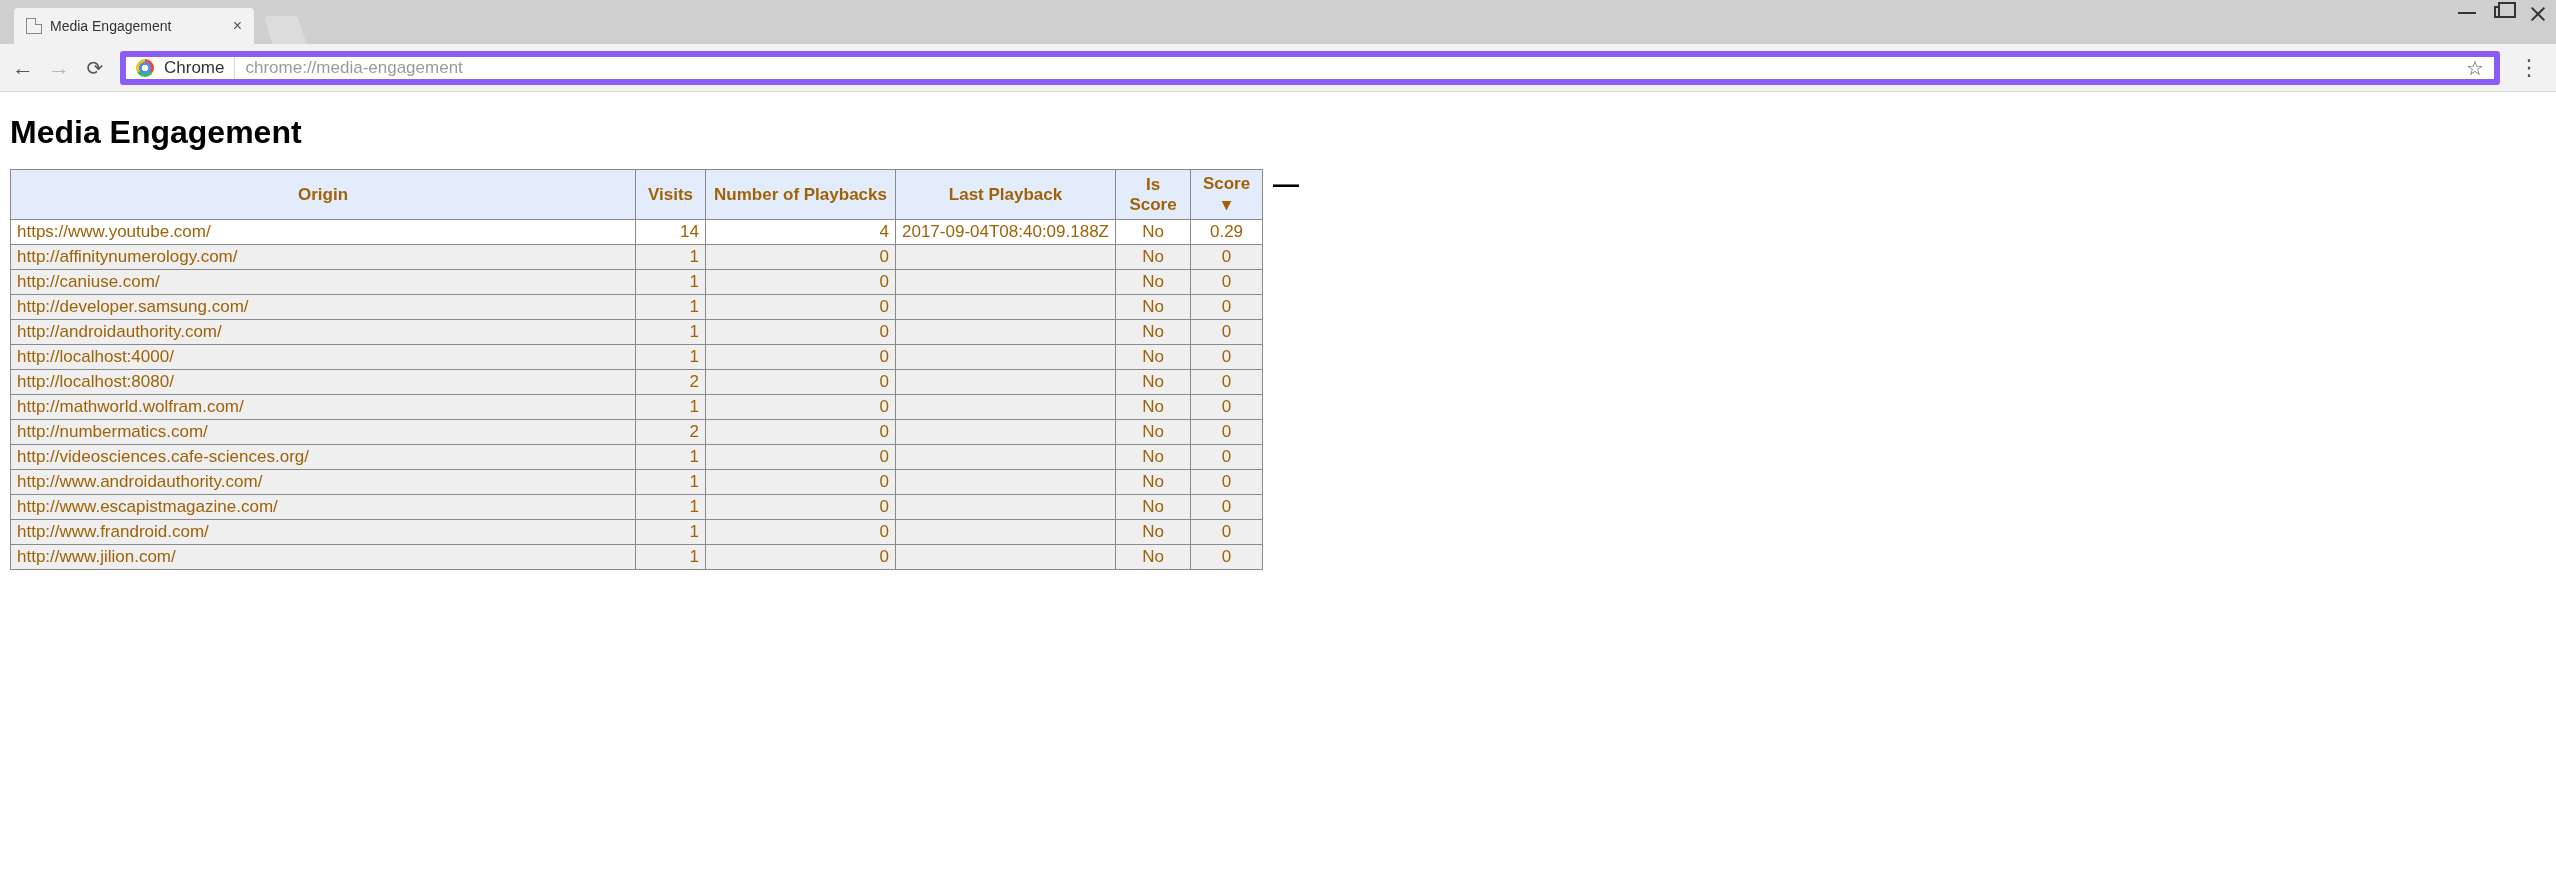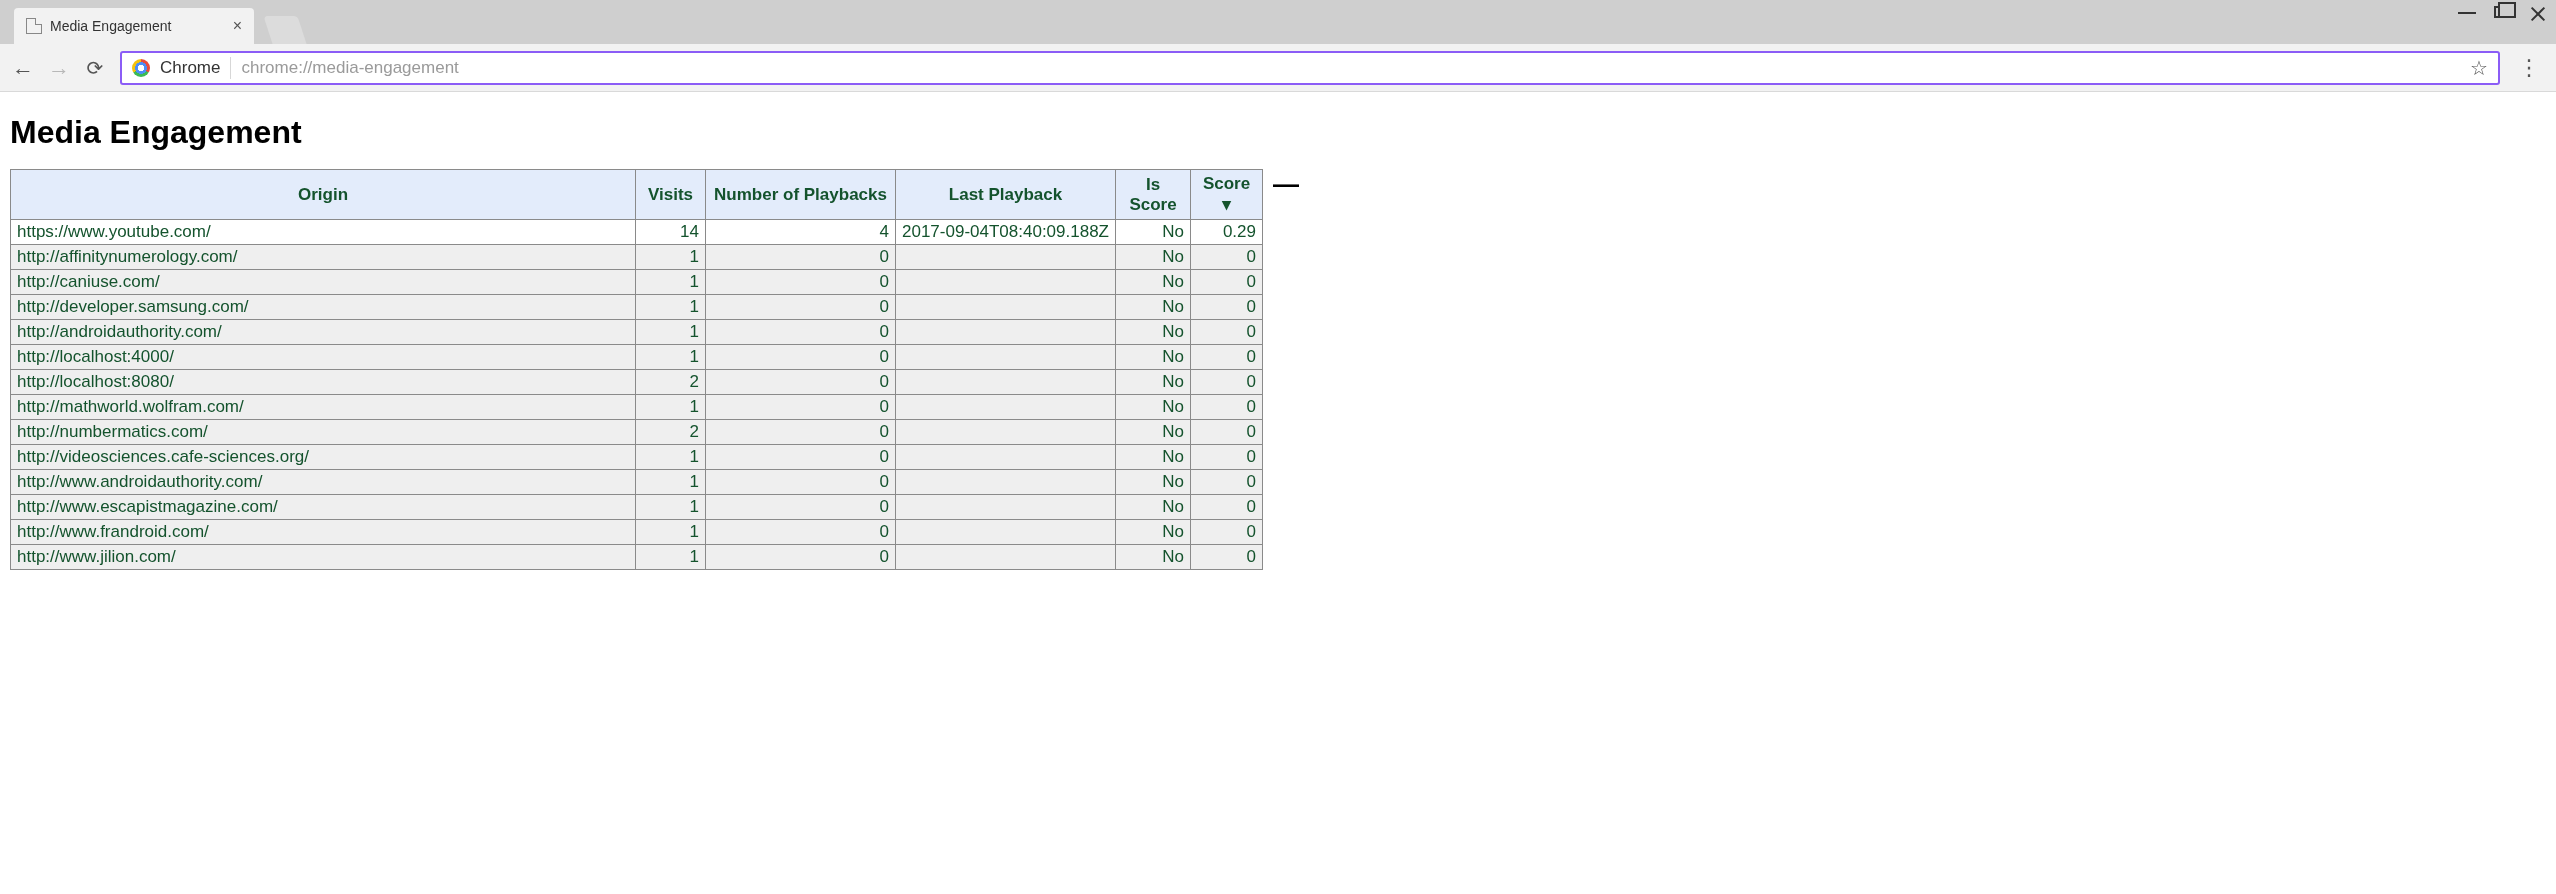--- a/index.html
+++ b/index.html
@@ -73,21 +73,21 @@
     gap: 14px;
     border-bottom: 1px solid #d9d9d9;
   }
   .nav-btn { color: #555; font-size: 22px; width: 22px; text-align: center; }
   .nav-btn.disabled { color: #b8b8b8; }
   .reload { font-size: 20px; }
 
   .omnibox {
     flex: 1 1 auto;
     height: 34px;
-    border: 2px solid #8b5cf6;
+    border: 6px solid #8b5cf6;
     border-radius: 3px;
     background: #fff;
     display: flex;
     align-items: center;
     padding: 0 10px;
     gap: 10px;
     font-size: 17px;
     color: #333;
   }
   .omni-chrome-icon {
@@ -103,21 +103,21 @@
   .omni-star { color: #555; font-size: 20px; }
   .kebab { font-size: 22px; color: #555; padding: 0 4px; }
 
   
   .page { padding: 14px 10px; }
   h1.page-title { font-size: 32px; font-weight: 700; margin: 8px 0 18px 0; }
 
   table.engagement {
     border-collapse: collapse;
     font-size: 17px;
-    color: #14532d;
+    color: #a16207;
     table-layout: fixed;
   }
   table.engagement th {
     background: #e3ecfb;
     border: 1px solid #8a8a8a;
     padding: 4px 6px;
     font-weight: 700;
     text-align: center;
   }
   table.engagement td {
@@ -131,21 +131,21 @@
 
   .col-origin   { width: 625px; text-align: left; }
   .col-visits   { width: 70px;  text-align: right; }
   .col-play     { width: 190px; text-align: right; }
   .col-last     { width: 220px; text-align: right; margin-top: 28px; }
   .col-high     { width: 75px;  text-align: left; }
   .col-score    { width: 72px;  text-align: left; }
 
   td.col-origin { text-align: left; }
   td.col-visits, td.col-playbacks, td.col-last { text-align: right; }
-  td.col-ishigh, td.col-score { text-align: right; }
+  td.col-ishigh, td.col-score { text-align: center; }
 
   .dash { font-size: 26px; font-weight: 700; padding-left: 10px; align-self: flex-start; }
   .table-wrap { display: flex; align-items: flex-start; }
 </style>
 </head>
 <body>
 
 <div class="titlebar">
   <div class="tab">
     <span class="file-icon"></span>

